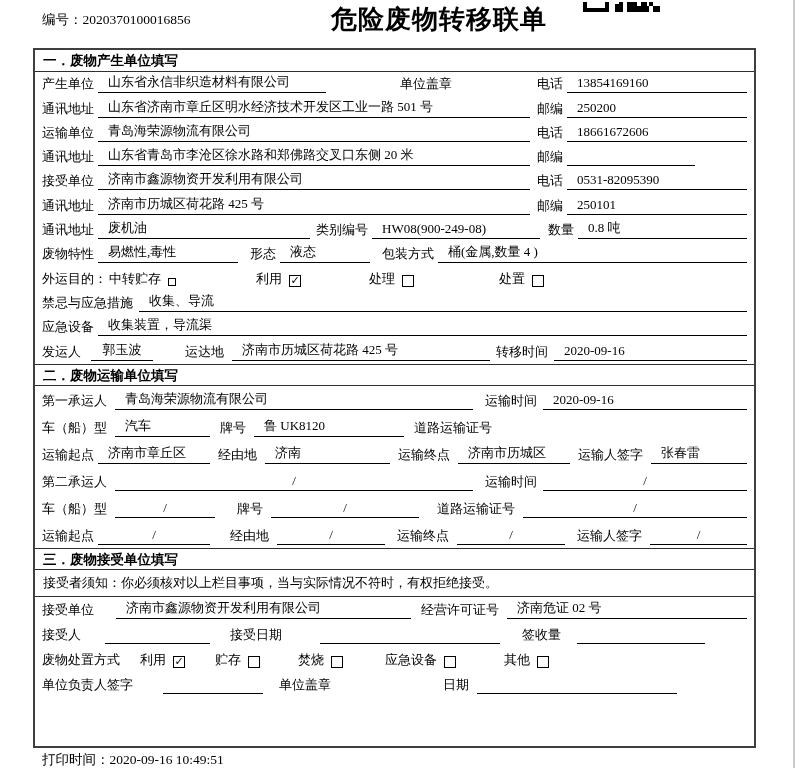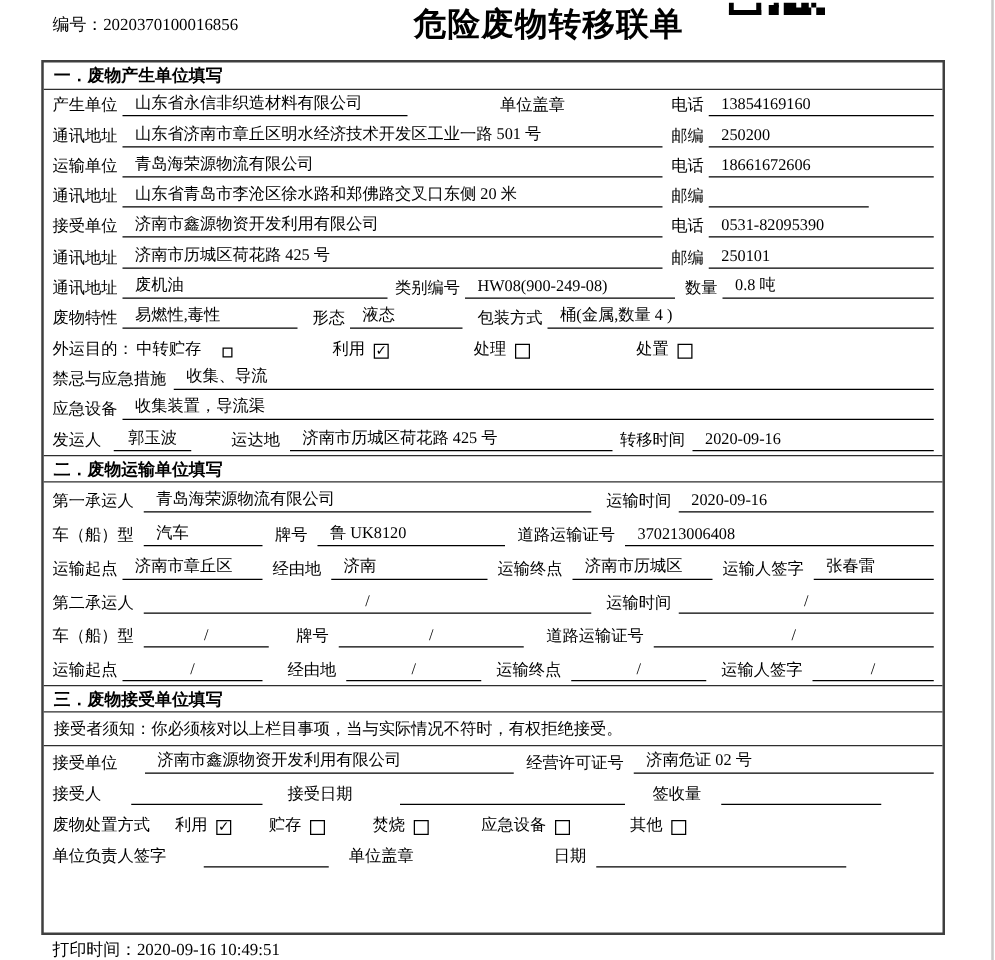--- a/index.html
+++ b/index.html
@@ -197,21 +197,21 @@
             </span>
             <span class="fld grow" style="margin-left: 12px;">
               <span class="lbl">包装方式</span>
               <span class="val grow">桶(金属,数量 4 )</span>
             </span>
           </div>
         </div>
         <div class="row">
           <div class="row-left">
             <span class="plain">外运目的：</span>
-            <span class="chk" style="margin-left: 2px; gap: 10px;"><span class="chk-lbl">中转贮存</span><span class="box small"></span></span>
+            <span class="chk" style="margin-left: 2px;"><span class="chk-lbl">中转贮存</span><span class="box small"></span></span>
             <span class="chk" style="margin-left: 80px;"><span class="chk-lbl">利用</span><span class="box">✓</span></span>
             <span class="chk" style="margin-left: 68px;"><span class="chk-lbl">处理</span><span class="box"></span></span>
             <span class="chk" style="margin-left: 85px;"><span class="chk-lbl">处置</span><span class="box"></span></span>
           </div>
         </div>
         <div class="row">
           <div class="row-left">
             <span class="fld grow">
               <span class="lbl" style="margin-right: 6px;">禁忌与应急措施</span>
               <span class="val grow">收集、导流</span>
@@ -262,21 +262,20 @@
             <span class="fld">
               <span class="lbl" style="margin-right: 8px;">车（船）型</span>
               <span class="val" style="width: 95px;">汽车</span>
             </span>
             <span class="fld" style="margin-left: 10px;">
               <span class="lbl" style="margin-right: 8px;">牌号</span>
               <span class="val" style="width: 150px;">鲁 UK8120</span>
             </span>
             <span class="fld grow" style="margin-left: 10px;">
               <span class="lbl" style="margin-right: 8px;">道路运输证号</span>
-              <span class="val grow">370213006408</span>
             </span>
           </div>
         </div>
         <div class="row">
           <div class="row-left">
             <span class="fld">
               <span class="lbl" style="margin-right: 4px;">运输起点</span>
               <span class="val" style="width: 112px;">济南市章丘区</span>
             </span>
             <span class="fld" style="margin-left: 8px;">

